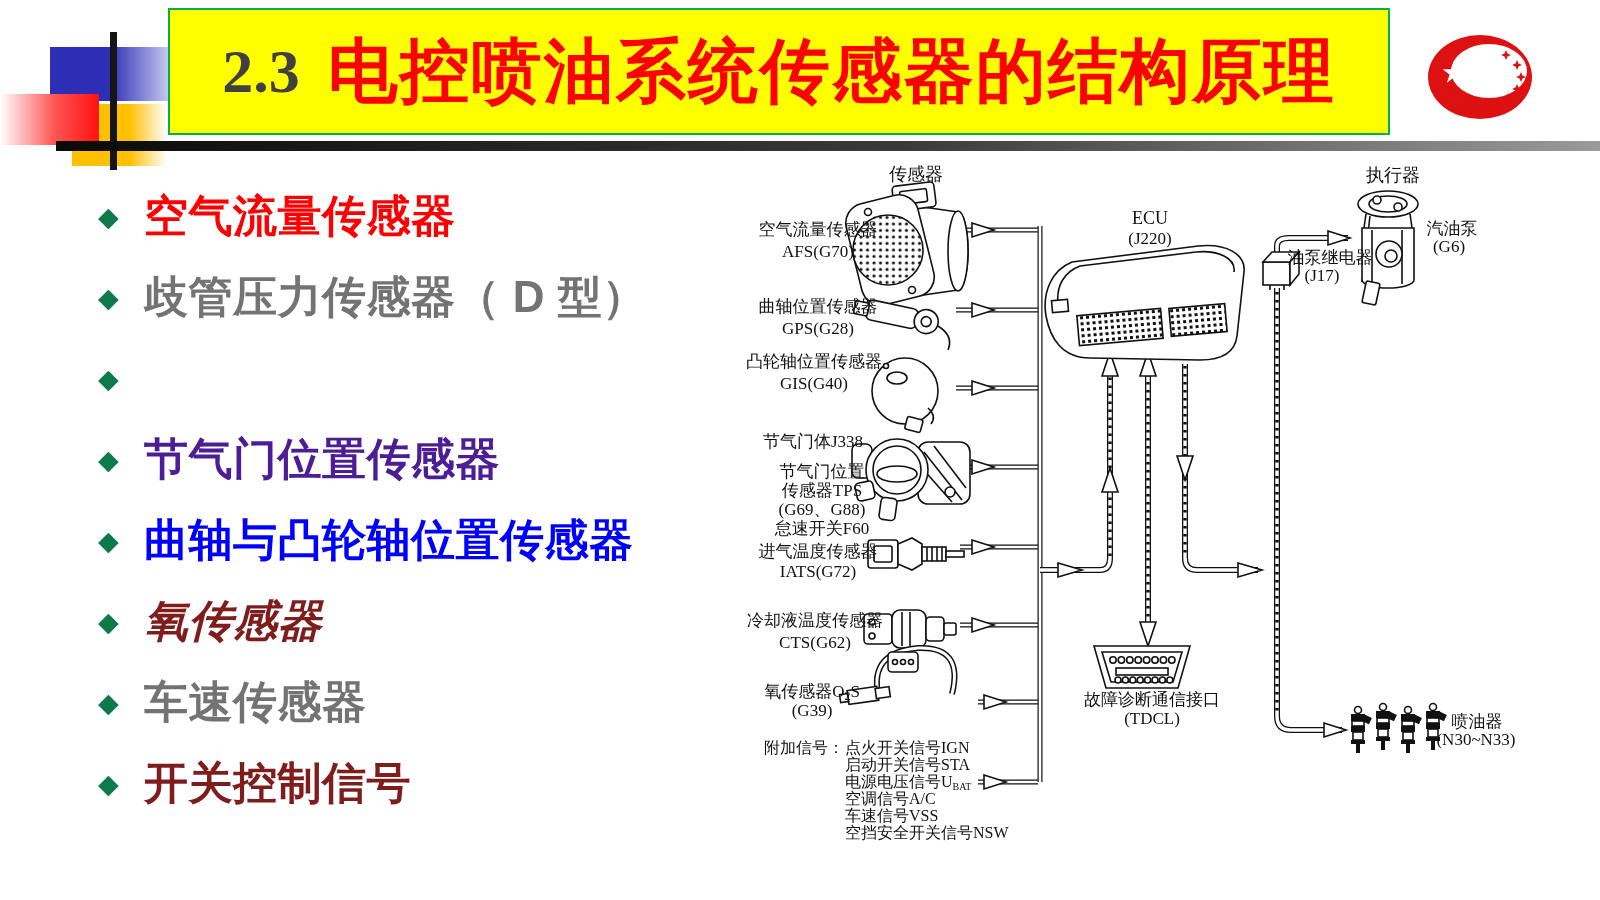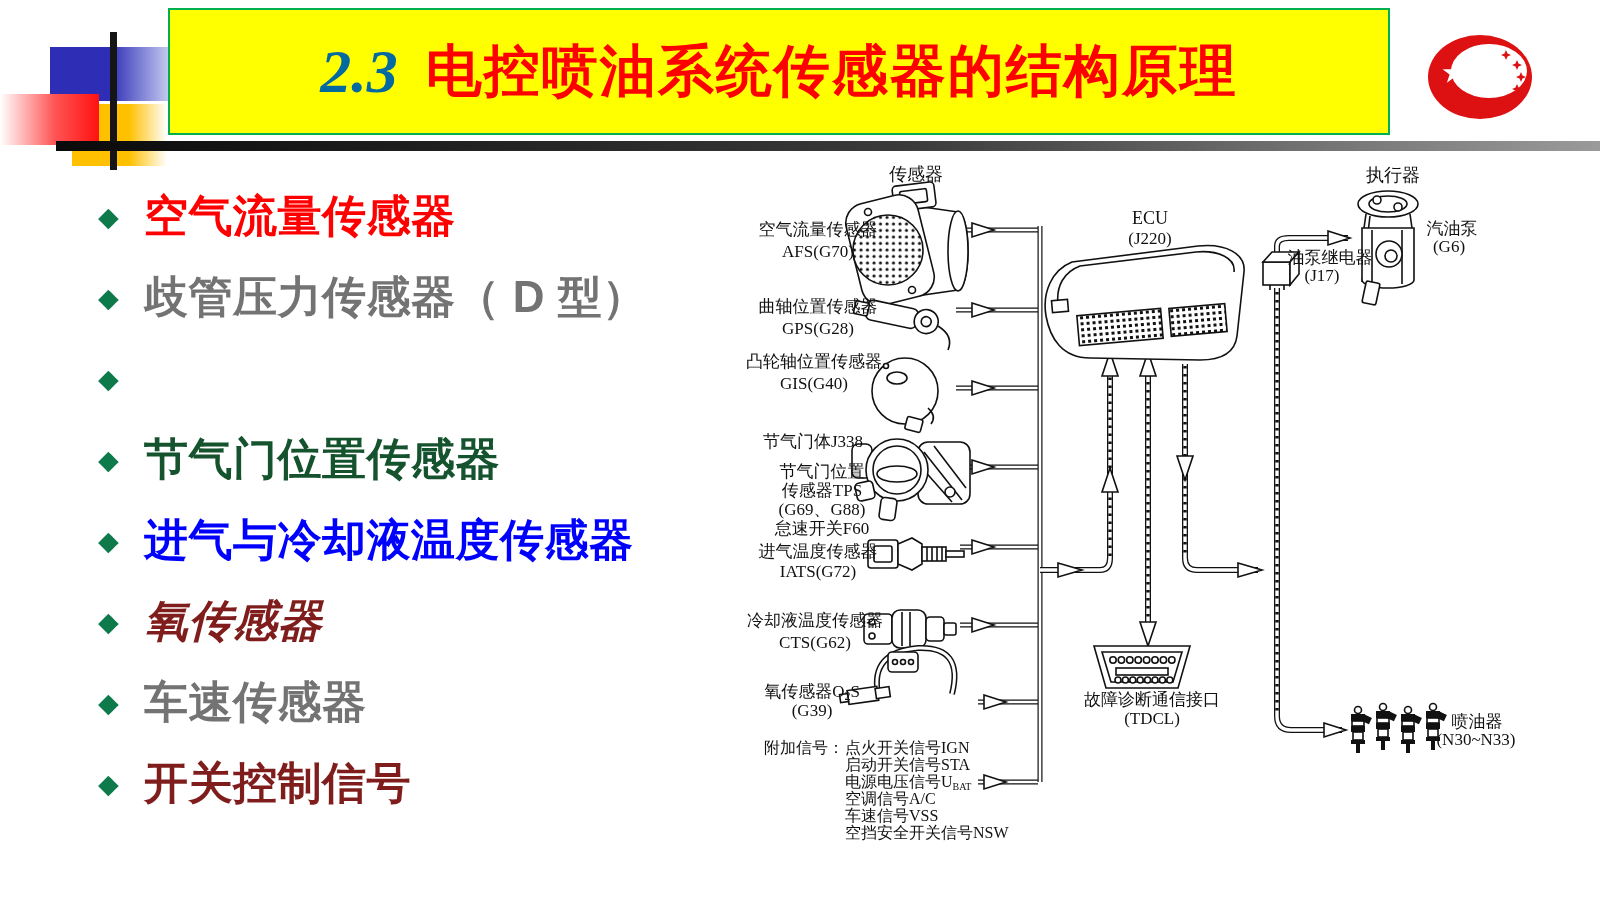--- a/index.html
+++ b/index.html
@@ -16,22 +16,22 @@
            background:linear-gradient(to right,#ffc000 0%,#ffc000 60%,#ffffff 100%);}
   .dec-vline{left:110px;top:32px;width:7px;height:138px;background:#151515;z-index:4;}
   .dec-hbar{left:56px;top:141px;width:1544px;height:10px;z-index:4;
            background:linear-gradient(to right,#0a0a0a 0%,#3a3a3a 55%,#9a9a9a 100%);}
 
   
   .title-banner{position:absolute;left:168px;top:8px;width:1222px;height:127px;
     background:#ffff00;border:2px solid #00b050;box-sizing:border-box;z-index:5;
     display:flex;align-items:center;justify-content:center;}
   .title-number{font-family:"Liberation Serif",serif;font-weight:bold;font-size:62px;
-    color:#0369a1;margin-right:28px;font-style:italic;}
-  .title-text{font-weight:900;font-size:56px;color:#ff0000;letter-spacing:2px;}
+    color:#404040;margin-right:28px;}
+  .title-text{font-weight:900;font-size:70px;color:#ff0000;letter-spacing:2px;}
 
   .logo{position:absolute;left:1420px;top:26px;width:120px;height:102px;z-index:5;}
 
   
   .bullets{position:absolute;left:98px;top:176px;width:640px;z-index:2;}
   .bullet-item{display:flex;align-items:center;height:81px;}
   .bullet-marker{font-size:27px;width:46px;flex:0 0 46px;text-align:left;}
   .bullet-label{font-size:44px;font-weight:700;white-space:nowrap;letter-spacing:0.5px;}
 
   
@@ -84,25 +84,25 @@
     </div>
     <div class="bullet-item">
       <span class="bullet-marker" style="color: rgb(14, 122, 76);">◆</span>
       <span class="bullet-label" style="color: #737373;">歧管压力传感器（ D 型）</span>
     </div>
     <div class="bullet-item">
       <span class="bullet-marker" style="color: rgb(14, 122, 76);">◆</span>
     </div>
     <div class="bullet-item">
       <span class="bullet-marker" style="color: rgb(14, 122, 76);">◆</span>
-      <span class="bullet-label" style="color: #14532d;">节气门位置传感器</span>
-    </div>
-    <div class="bullet-item">
-      <span class="bullet-marker" style="color: rgb(14, 122, 76);">◆</span>
-      <span class="bullet-label" style="color: rgb(0, 0, 255);">进气与冷却液温度传感器</span>
+      <span class="bullet-label" style="color: #4c1d95;">节气门位置传感器</span>
+    </div>
+    <div class="bullet-item">
+      <span class="bullet-marker" style="color: rgb(14, 122, 76);">◆</span>
+      <span class="bullet-label" style="color: rgb(0, 0, 255);">曲轴与凸轮轴位置传感器</span>
     </div>
     <div class="bullet-item">
       <span class="bullet-marker" style="color: rgb(14, 122, 76);">◆</span>
       <span class="bullet-label" style="color: #7f1d1d; font-style: italic;">氧传感器</span>
     </div>
     <div class="bullet-item">
       <span class="bullet-marker" style="color: rgb(14, 122, 76);">◆</span>
       <span class="bullet-label" style="color: #737373;">车速传感器</span>
     </div>
     <div class="bullet-item">

